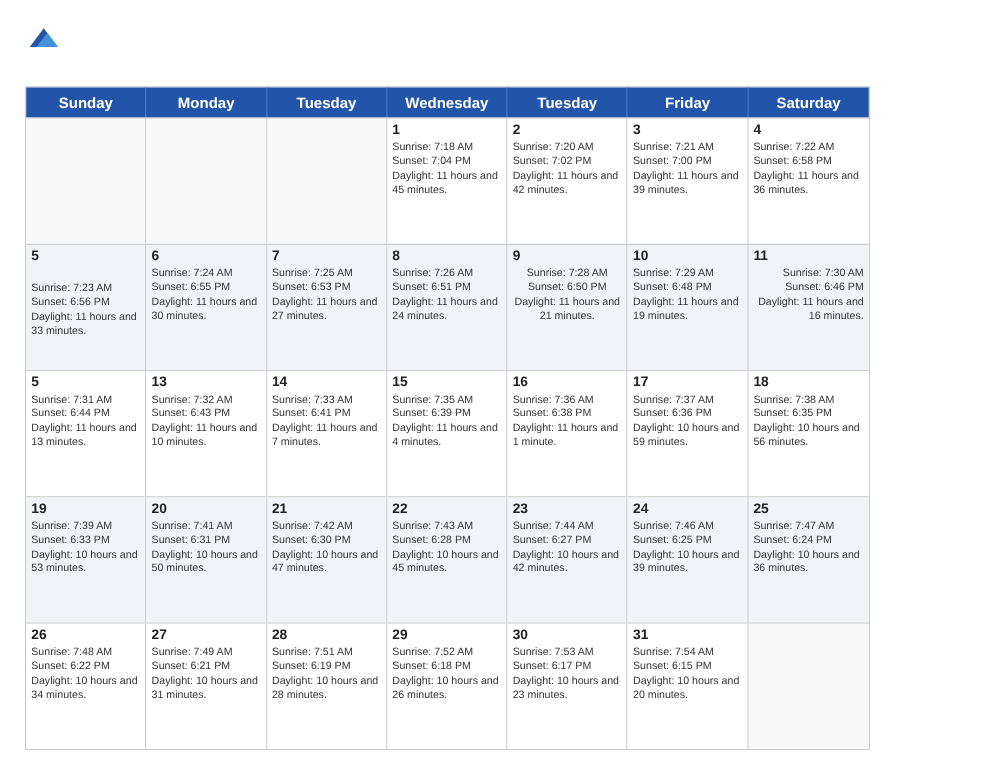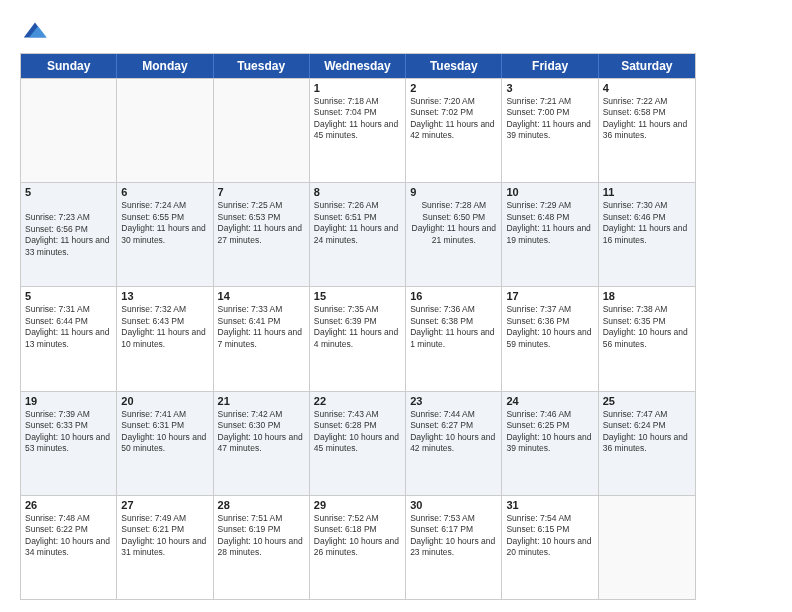--- a/index.html
+++ b/index.html
@@ -9,20 +9,21 @@
       font-family: Arial, sans-serif;
       background: #fff;
       overflow: hidden;
     }
     .page {
       width: 716px;
       height: 612px;
       padding: 15px 20px 12px 20px;
       display: flex;
       flex-direction: column;
+      gap: 16px;
     }
     .header {
       display: flex;
       justify-content: space-between;
       align-items: flex-start;
       margin-bottom: 8px;
     }
     .logo {
       display: flex;
       align-items: center;
@@ -208,21 +209,21 @@
 Daylight: 11 hours and 21 minutes.</div>
           </div>
           <div class="cal-cell">
             <div class="day-number">10</div>
             <div class="day-info" style="white-space: pre-line;">Sunrise: 7:29 AM
 Sunset: 6:48 PM
 Daylight: 11 hours and 19 minutes.</div>
           </div>
           <div class="cal-cell">
             <div class="day-number">11</div>
-            <div class="day-info" style="white-space: pre-line;">Sunrise: 7:30 AM
+            <div class="day-info" style="white-space: pre-line; text-align: right;">Sunrise: 7:30 AM
 Sunset: 6:46 PM
 Daylight: 11 hours and 16 minutes.</div>
           </div>
         </div>
         <div class="cal-row">
           <div class="cal-cell">
             <div class="day-number">5</div>
             <div class="day-info" style="white-space: pre-line;">Sunrise: 7:31 AM
 Sunset: 6:44 PM
 Daylight: 11 hours and 13 minutes.</div>

